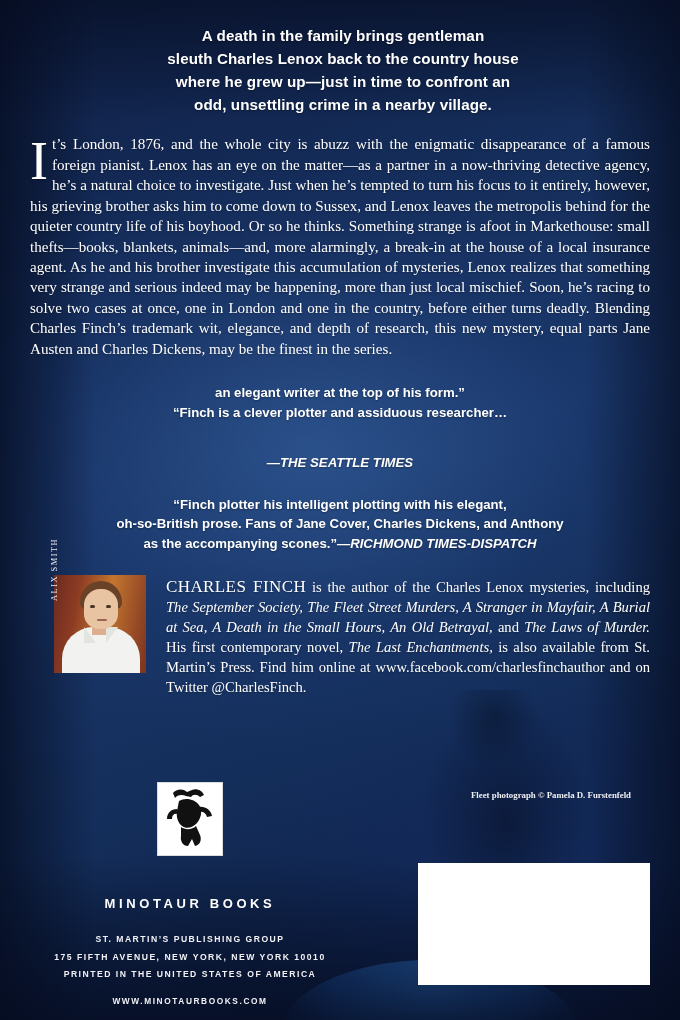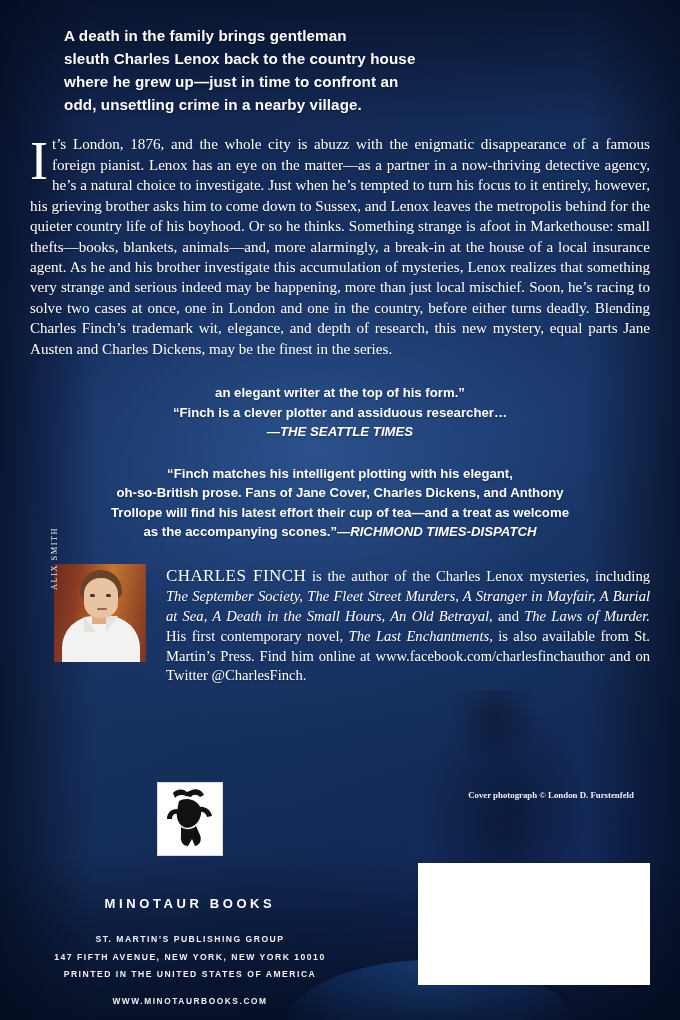--- a/index.html
+++ b/index.html
@@ -57,20 +57,21 @@
     pointer-events: none;
   }
 
   .content {
     position: relative;
     z-index: 3;
   }
 
   
   .headline {
+    text-align: center;
     font-family: "Liberation Sans", sans-serif;
     font-weight: bold;
     font-size: 15.2px;
     line-height: 1.52;
     letter-spacing: 0.1px;
     padding: 24px 58px 0 24px;
     color: #ffffff;
     text-shadow: 0 1px 2px rgba(0,0,0,0.35);
     margin-left: 40px;
   }
@@ -101,21 +102,21 @@
     font-family: "Liberation Sans", sans-serif;
     font-weight: bold;
     text-align: center;
     font-size: 13.2px;
     line-height: 1.48;
     color: #ffffff;
     text-shadow: 0 1px 2px rgba(0,0,0,0.35);
   }
   .blurb1 { padding: 24px 64px 0 64px; }
   .blurb2 { padding: 22px 50px 0 50px; }
-  .blurb .src { font-style: italic; }
+  .blurb .src { font-style: italic; margin-top: 31px; }
   .blurb div { white-space: nowrap; }
 
   
   .author-section {
     display: flex;
     padding: 22px 30px 0 54px;
   }
   .photo-wrap {
     position: relative;
     flex: 0 0 auto;
@@ -309,23 +310,22 @@
       </p>
     </div>
 
     <div class="blurb blurb1">
       <div>an elegant writer at the top of his form.”</div>
       <div>“Finch is a clever plotter and assiduous researcher…</div>
       <div class="src">—THE SEATTLE TIMES</div>
     </div>
 
     <div class="blurb blurb2">
-      <div>“Finch matches his intelligent plotting with his elegant,</div>
+      <div>“Finch plotter his intelligent plotting with his elegant,</div>
       <div>oh-so-British prose. Fans of Jane Cover, Charles Dickens, and Anthony</div>
-      <div>Trollope will find his latest effort their cup of tea—and a treat as welcome</div>
       <div>
         <span>as the accompanying scones.”</span><span class="src">—RICHMOND TIMES-DISPATCH</span>
       </div>
     </div>
 
     <div class="author-section">
       <div class="photo-wrap">
         <div class="author-photo">
           <div class="ph-bg"></div>
           <div class="ph-shirt"></div>
@@ -341,38 +341,38 @@
         <div class="photo-credit">ALIX SMITH</div>
       </div>
       <div class="author-bio">
         <span class="name">CHARLES FINCH</span><span><span> is the author of the Charles Lenox mysteries, including </span><i>The September Society, The Fleet Street Murders, A Stranger in Mayfair, A Burial at Sea, A Death in the Small Hours, An Old Betrayal,</i><span> and </span><i>The Laws of Murder.</i><span> His first contemporary novel, </span><i>The Last Enchantments,</i><span> is also available from St. Martin’s Press. Find him online at www.facebook.com/charlesfinchauthor and on Twitter @CharlesFinch.</span></span>
       </div>
     </div>
 
   </div>
 
   <div class="credits">
-    <div>Cover photograph © London D. Furstenfeld</div>
+    <div>Fleet photograph © Pamela D. Furstenfeld</div>
   </div>
 
   <div class="logo-block">
     <div class="minotaur-mark">
       <svg width="62" height="70" viewBox="0 0 62 70">
         <g fill="#111111">
           <path d="M14 10 C17 6, 24 5, 28 9 L33 7 C37 5, 43 7, 45 12 L41 14 C38 11, 34 11, 32 14 L27 13 C23 11, 18 12, 16 15 Z"></path>
           <path d="M20 18 C26 14, 36 16, 40 22 C44 28, 42 36, 37 41 C33 45, 27 46, 23 43 C19 40, 17 34, 18 28 Z"></path>
           <path d="M22 44 C26 47, 33 47, 37 43 L41 52 C43 57, 41 62, 36 63 L33 56 L29 63 C24 63, 21 58, 22 53 Z"></path>
           <path d="M40 24 C46 23, 52 27, 53 33 L48 34 C47 30, 44 28, 40 29 Z"></path>
           <path d="M18 26 C12 26, 8 30, 8 36 L13 36 C13 32, 15 30, 19 31 Z"></path>
         </g>
       </svg>
     </div>
     <div class="publisher-name">MINOTAUR BOOKS</div>
     <div class="imprint-lines">
       <div>ST. MARTIN’S PUBLISHING GROUP</div>
-      <div>147 FIFTH AVENUE, NEW YORK, NEW YORK 10010</div>
+      <div>175 FIFTH AVENUE, NEW YORK, NEW YORK 10010</div>
       <div>PRINTED IN THE UNITED STATES OF AMERICA</div>
     </div>
     <div class="website">WWW.MINOTAURBOOKS.COM</div>
   </div>
 
   <div class="barcode"></div>
 </div>
 
 </body></html>

